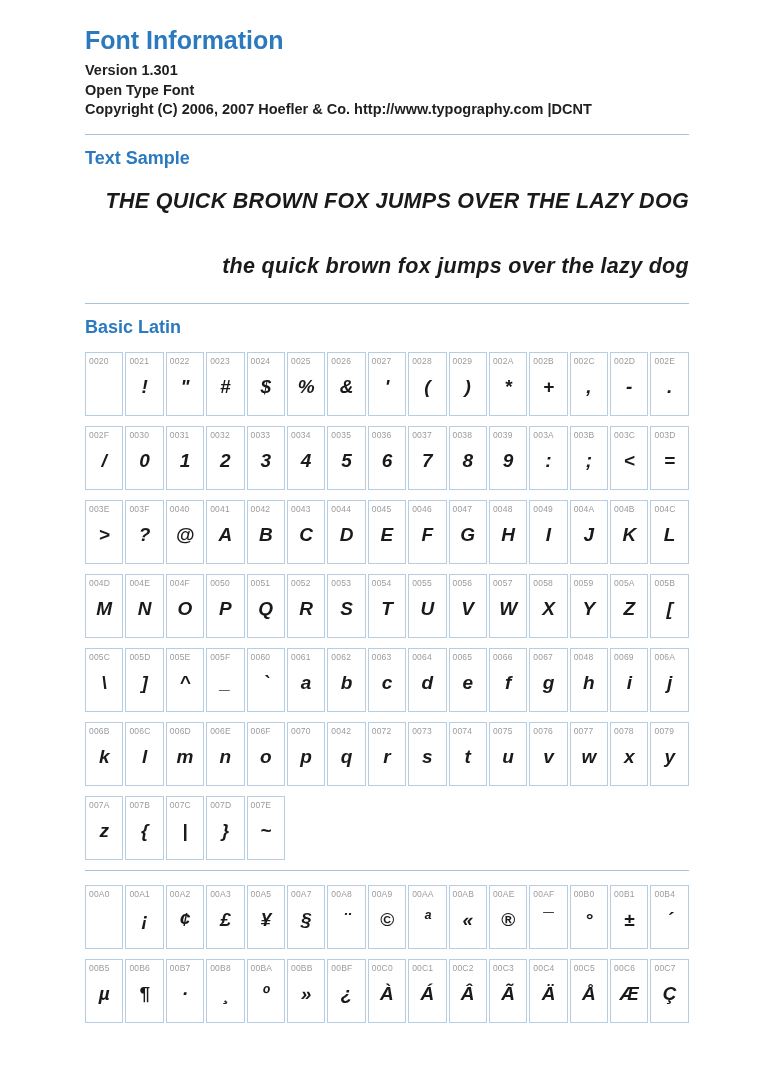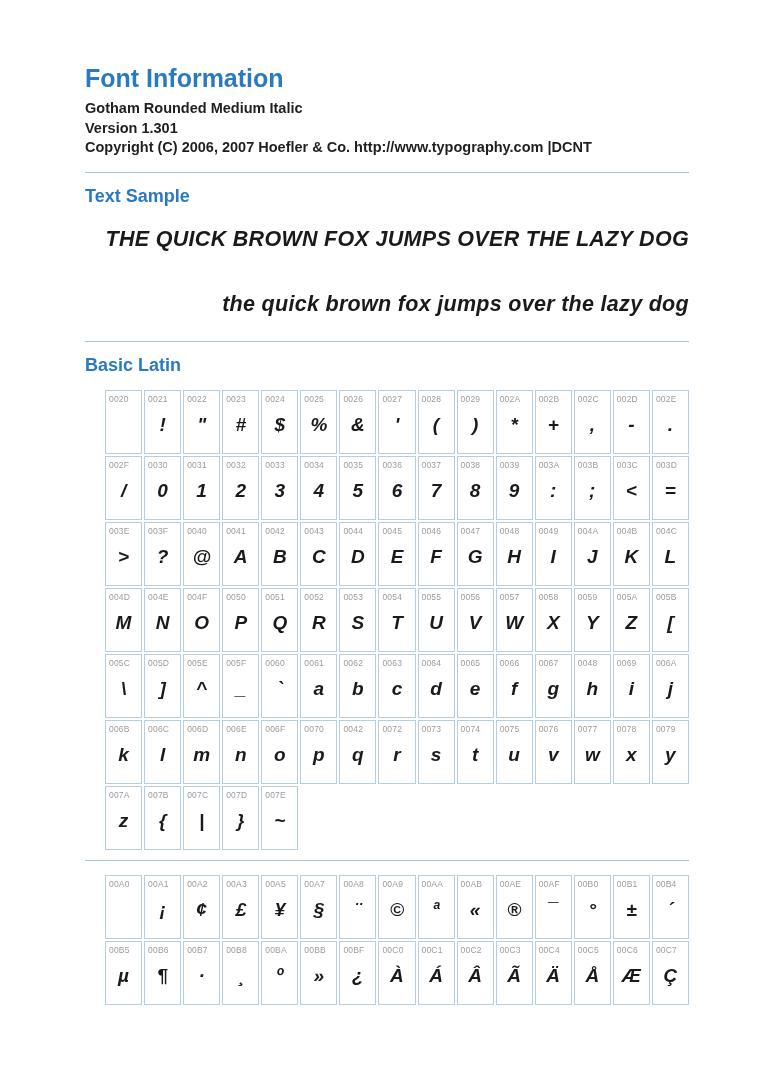--- a/index.html
+++ b/index.html
@@ -3,21 +3,21 @@
 <meta charset="utf-8">
 <style>
   * { margin: 0; padding: 0; box-sizing: border-box; }
   html, body { background: #ffffff; }
   body {
     width: 768px; height: 1087px;
     font-family: "Liberation Sans", sans-serif;
     color: #1f1f1f;
     overflow: hidden;
   }
-  .content { width: 604px; margin-left: 85px; padding-top: 64px; }
+  .content { width: 604px; margin-left: 85px; padding-top: 26px; }
 
   .page-title {
     color: #2b7abf;
     font-size: 25px;
     font-weight: bold;
     margin-bottom: 6px;
   }
   .info-line {
     font-size: 14.5px;
     font-weight: bold;
@@ -39,21 +39,21 @@
     font-style: italic;
     font-weight: 600;
     font-size: 21.5px;
     text-align: right;
     color: #1a1a1a;
     letter-spacing: 0.3px;
   }
   .sample-upper { margin-top: 20px; }
   .sample-lower { margin-top: 40px; margin-bottom: 24px; }
 
-  .grid { margin-top: 14px; display: flex; flex-direction: column; gap: 2px; margin-left: 20px; }
+  .grid { margin-top: 14px; display: flex; flex-direction: column; gap: 10px; }
   .grid-row { display: flex; gap: 2px; }
   .cell {
     flex: 0 0 calc((100% - 28px) / 15);
     height: 64px;
     border: 1px solid #b7cde1;
     background: #ffffff;
     display: flex;
     flex-direction: column;
     overflow: hidden;
   }
@@ -78,22 +78,22 @@
   .latin1-block .divider { margin-top: 10px; }
 </style>
 </head>
 <body>
 
 <div class="content">
 
   <h1 class="page-title">Font Information</h1>
 
   <div>
-    <div class="info-line">Gotham Rounded Medium Italic</div>
     <div class="info-line">Version 1.301</div>
+    <div class="info-line">Open Type Font</div>
     <div class="info-line">Copyright (C) 2006, 2007 Hoefler &amp; Co. http://www.typography.com |DCNT</div>
   </div>
 
   <hr class="divider">
 
   <div>
     <h2 class="section-heading">Text Sample</h2>
     <div class="sample-line sample-upper">THE QUICK BROWN FOX JUMPS OVER THE LAZY DOG</div>
     <div class="sample-line sample-lower">the quick brown fox jumps over the lazy dog</div>
   </div>

